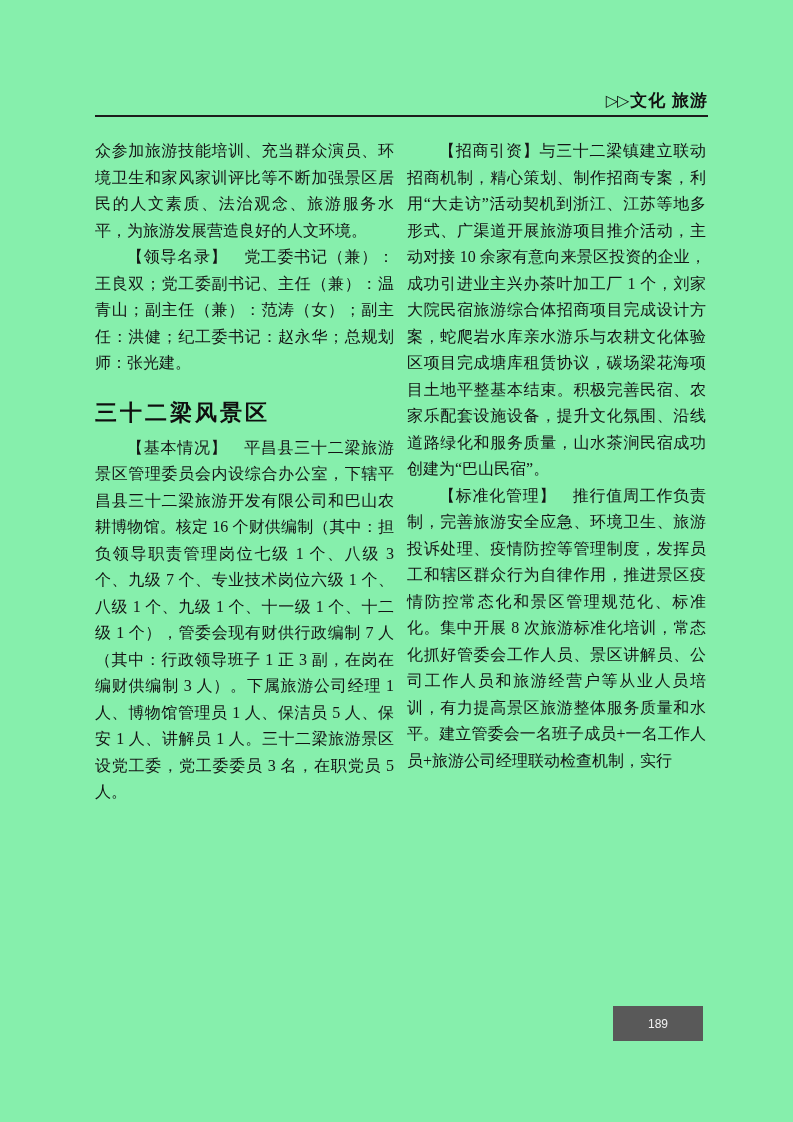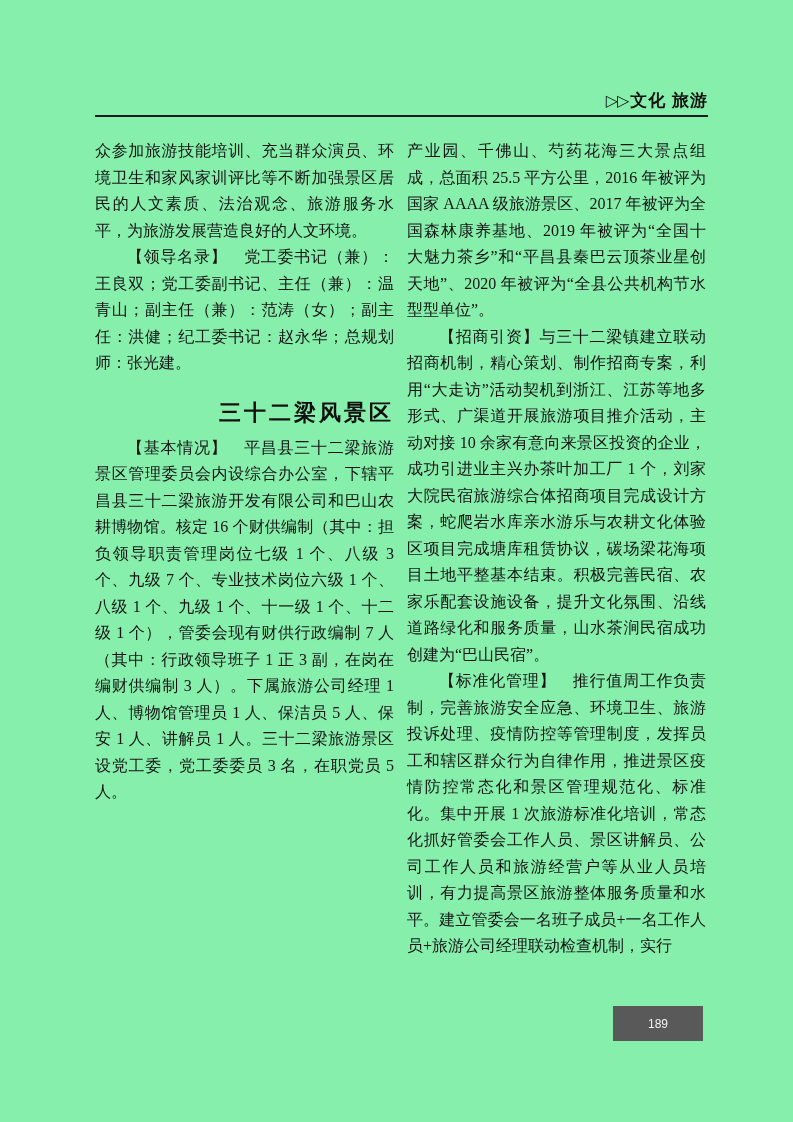--- a/index.html
+++ b/index.html
@@ -70,21 +70,21 @@
   }
   .byline {
     text-align: right;
   }
   .section-heading {
     font-family: "Liberation Sans", "DejaVu Sans", sans-serif;
     font-weight: bold;
     font-size: 22px;
     line-height: 28px;
     letter-spacing: 3px;
-    text-align: right;
+    text-align: left;
     margin: 22px 0 8px 0;
     color: #0f0f0f;
   }
   
   .page-number-badge {
     position: absolute;
     left: 613px;
     top: 1006px;
     width: 90px;
     height: 35px;
@@ -109,22 +109,21 @@
   <div class="content">
 
     <div class="col">
       <p class="para">众参加旅游技能培训、充当群众演员、环境卫生和家风家训评比等不断加强景区居民的人文素质、法治观念、旅游服务水平，为旅游发展营造良好的人文环境。</p>
       <p class="para indent"><span class="entry-label">【领导名录】</span><span>　党工委书记（兼）：王良双；党工委副书记、主任（兼）：温青山；副主任（兼）：范涛（女）；副主任：洪健；纪工委书记：赵永华；总规划师：张光建。</span></p>
       <h2 class="section-heading">三十二梁风景区</h2>
       <p class="para indent"><span class="entry-label">【基本情况】</span><span>　平昌县三十二梁旅游景区管理委员会内设综合办公室，下辖平昌县三十二梁旅游开发有限公司和巴山农耕博物馆。核定 16 个财供编制（其中：担负领导职责管理岗位七级 1 个、八级 3 个、九级 7 个、专业技术岗位六级 1 个、八级 1 个、九级 1 个、十一级 1 个、十二级 1 个），管委会现有财供行政编制 7 人（其中：行政领导班子 1 正 3 副，在岗在编财供编制 3 人）。下属旅游公司经理 1 人、博物馆管理员 1 人、保洁员 5 人、保安 1 人、讲解员 1 人。三十二梁旅游景区设党工委，党工委委员 3 名，在职党员 5 人。</span></p>
     </div>
 
     <div class="col">
-      <p class="para">产业园、千佛山、芍药花海三大景点组成，总面积 25.5 平方公里，2016 年被评为国家 AAAA 级旅游景区、2017 年被评为全国森林康养基地、2019 年被评为“全国十大魅力茶乡”和“平昌县秦巴云顶茶业星创天地”、2020 年被评为“全县公共机构节水型型单位”。</p>
       <p class="para indent"><span class="entry-label">【招商引资】</span><span>与三十二梁镇建立联动招商机制，精心策划、制作招商专案，利用“大走访”活动契机到浙江、江苏等地多形式、广渠道开展旅游项目推介活动，主动对接 10 余家有意向来景区投资的企业，成功引进业主兴办茶叶加工厂 1 个，刘家大院民宿旅游综合体招商项目完成设计方案，蛇爬岩水库亲水游乐与农耕文化体验区项目完成塘库租赁协议，碳场梁花海项目土地平整基本结束。积极完善民宿、农家乐配套设施设备，提升文化氛围、沿线道路绿化和服务质量，山水茶涧民宿成功创建为“巴山民宿”。</span></p>
-      <p class="para indent"><span class="entry-label">【标准化管理】</span><span>　推行值周工作负责制，完善旅游安全应急、环境卫生、旅游投诉处理、疫情防控等管理制度，发挥员工和辖区群众行为自律作用，推进景区疫情防控常态化和景区管理规范化、标准化。集中开展 1 次旅游标准化培训，常态化抓好管委会工作人员、景区讲解员、公司工作人员和旅游经营户等从业人员培训，有力提高景区旅游整体服务质量和水平。建立管委会一名班子成员+一名工作人员+旅游公司经理联动检查机制，实行</span></p>
+      <p class="para indent"><span class="entry-label">【标准化管理】</span><span>　推行值周工作负责制，完善旅游安全应急、环境卫生、旅游投诉处理、疫情防控等管理制度，发挥员工和辖区群众行为自律作用，推进景区疫情防控常态化和景区管理规范化、标准化。集中开展 8 次旅游标准化培训，常态化抓好管委会工作人员、景区讲解员、公司工作人员和旅游经营户等从业人员培训，有力提高景区旅游整体服务质量和水平。建立管委会一名班子成员+一名工作人员+旅游公司经理联动检查机制，实行</span></p>
     </div>
 
   </div>
 
   <div class="page-number-badge">189</div>
 
 </div>
 
 </body></html>

